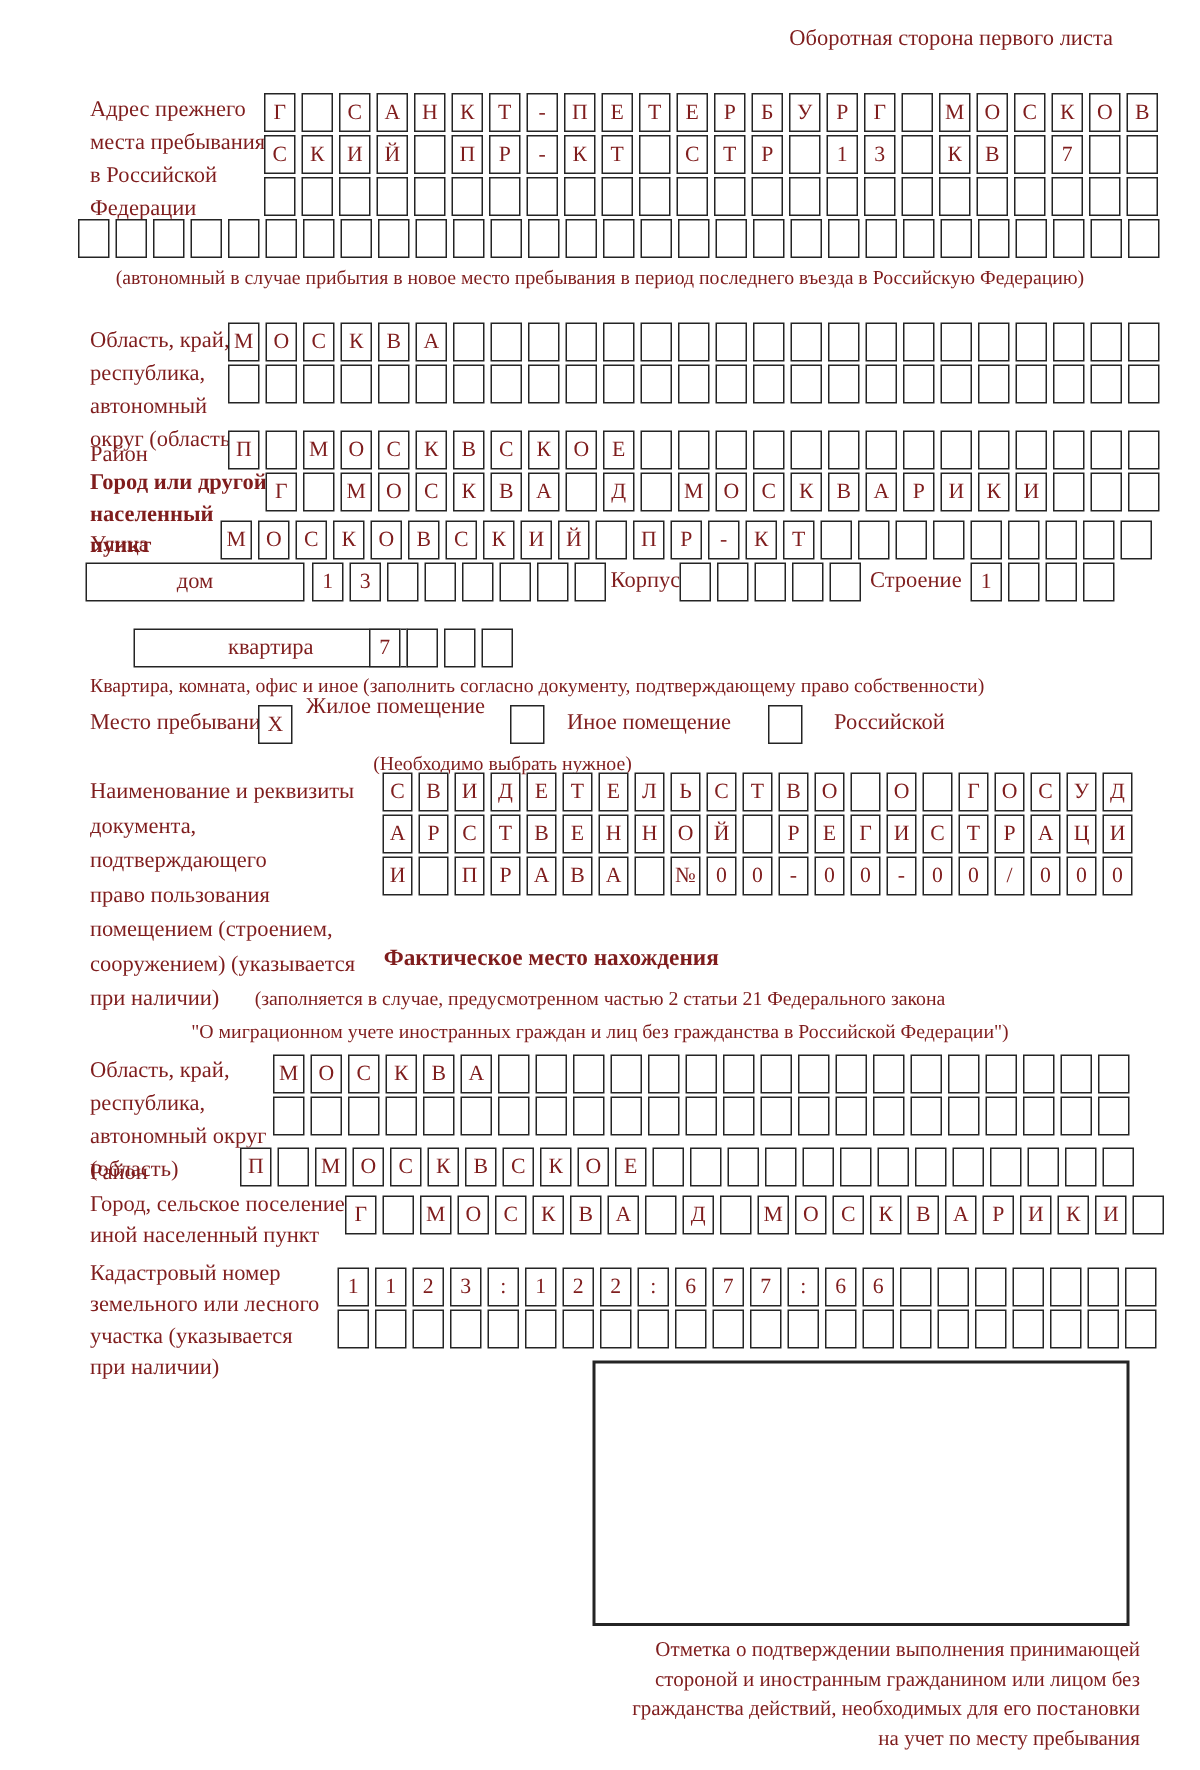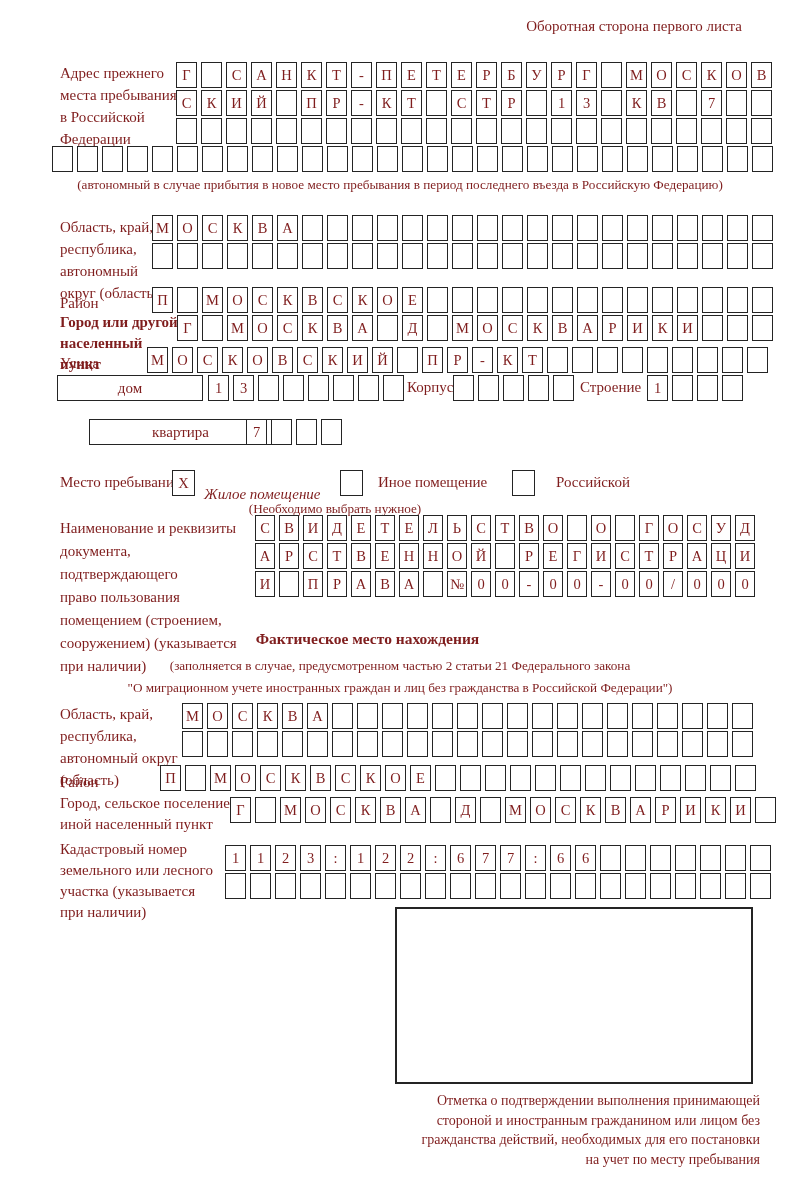--- a/index.html
+++ b/index.html
@@ -319,24 +319,25 @@
       <div class="cell"></div>
     </div>
 
   <div class="wideBox" style="left:57px;top:419px;width:183px;margin-left:32px;">квартира</div>
   <div class="row" style="left:246px;top:419px;">
       <div class="cell">7</div>
       <div class="cell"></div>
       <div class="cell"></div>
       <div class="cell"></div>
     </div>
+  <div class="abs note" style="left:60px;top:448px;width:720px;">Квартира, комната, офис и иное (заполнить согласно документу, подтверждающему право собственности)</div>
 
   <div class="abs inline" style="left:60px;top:474px;">Место пребывания:</div>
   <div class="chk" style="left:172px;top:470px;">X</div>
-  <div class="abs inline" style="left:204px;top:486px;font-style:italic;">Жилое помещение</div>
+  <div class="abs inline" style="left:204px;top:463px;">Жилое помещение</div>
   <div class="chk" style="left:340px;top:470px;"></div>
   <div class="abs inline" style="left:378px;top:474px;">Иное помещение</div>
   <div class="chk" style="left:512px;top:470px;"></div>
   <div class="abs inline" style="left:556px;top:474px;">Российской</div>
   <div class="abs note center" style="left:110px;top:500px;width:450px;">(Необходимо выбрать нужное)</div>
 
   <div class="abs" style="left:60px;top:517px;width:190px;font-size:15px;line-height:23px;white-space:pre-line;">Наименование и реквизиты
 документа, подтверждающего
 право пользования
 помещением (строением,

